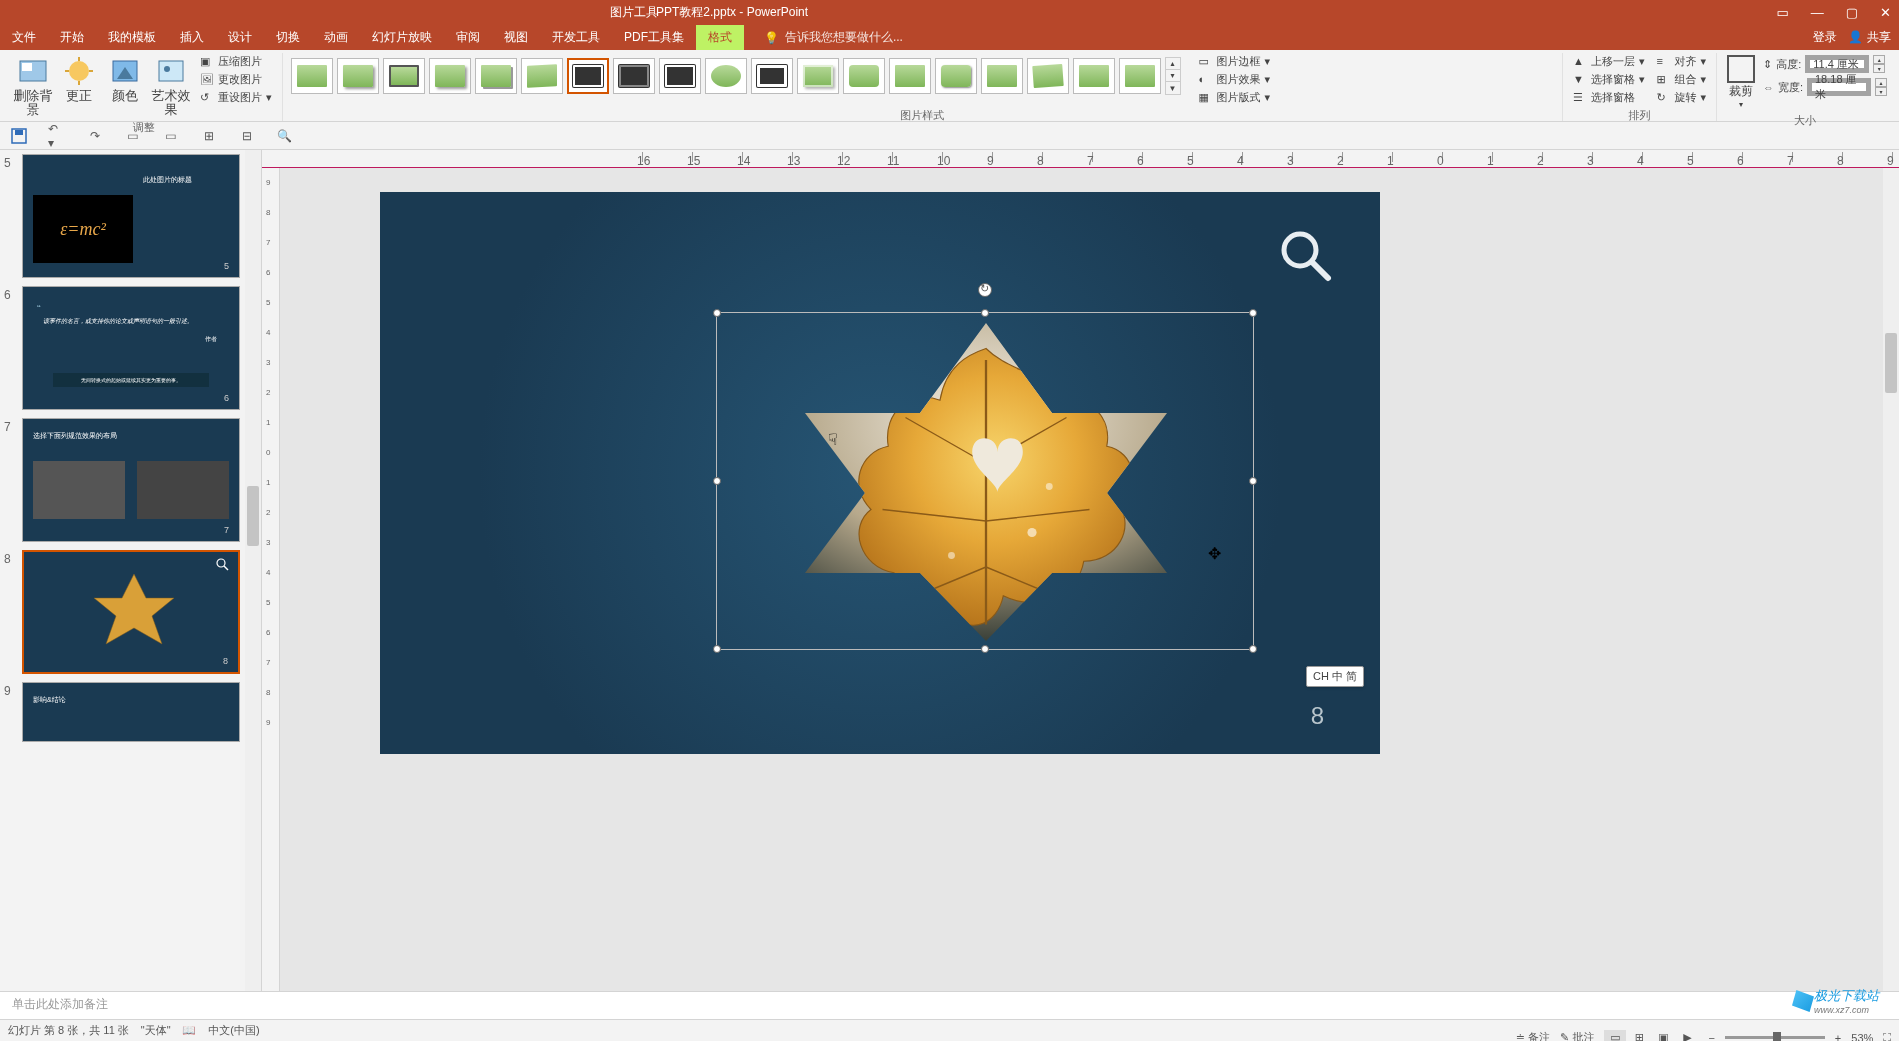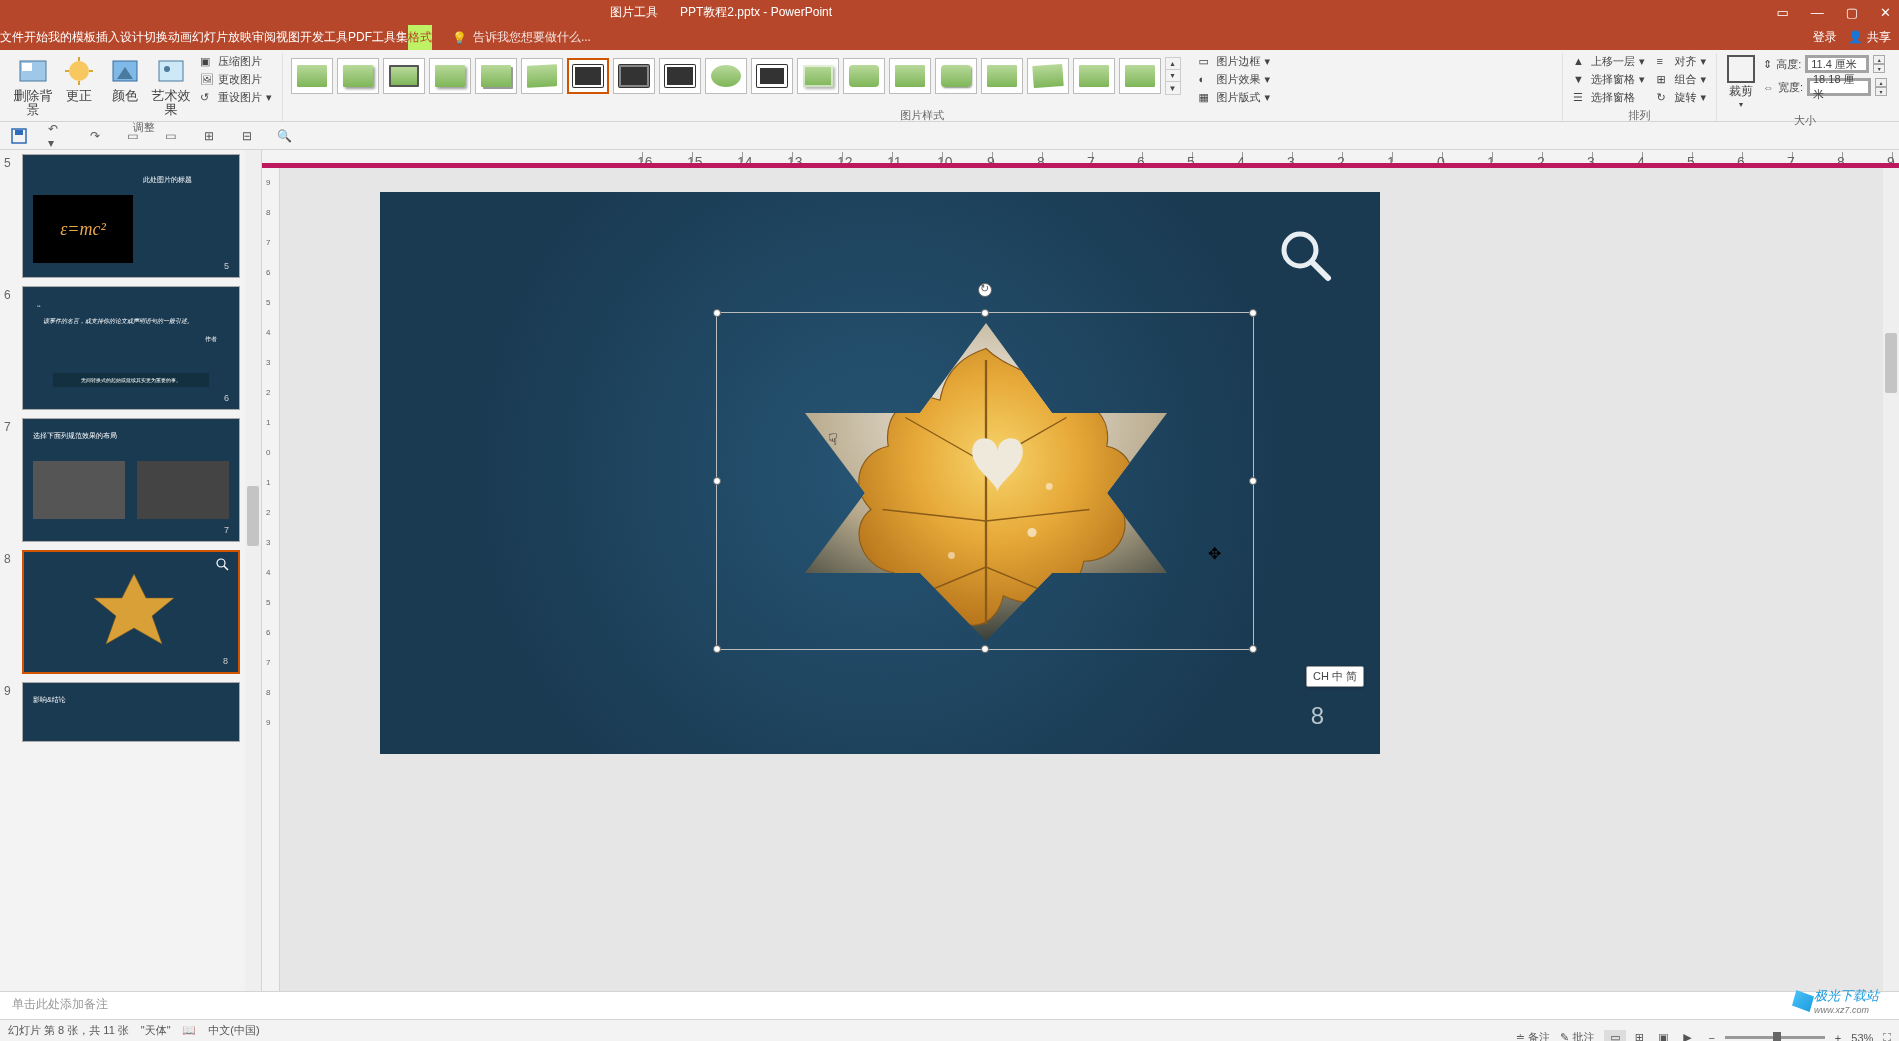--- a/index.html
+++ b/index.html
@@ -1,28 +1,28 @@
 <!DOCTYPE html>
 <html><head>
 <meta charset="utf-8">
 <style>
 * { margin: 0; padding: 0; box-sizing: border-box; font-family: "Microsoft YaHei", "Segoe UI", sans-serif; }
 body { background: #e6e6e6; width: 1899px; height: 1041px; overflow: hidden; position: relative; font-size: 12px; color: #444; }
 
 
 .titlebar { height: 25px; background: #b7472a; display: flex; align-items: center; color: #fff; font-size: 12px; position: relative; }
 .titlebar .tool-tab { position: absolute; left: 596px; padding: 4px 14px; background: #b7472a; color: #fff; font-size: 12px; }
-.titlebar .doc-title { position: absolute; left: 680px; }
+.titlebar .doc-title { position: absolute; left: 656px; }
 .titlebar .win-controls { position: absolute; right: 8px; display: flex; gap: 22px; align-items: center; }
 .titlebar .win-controls span { cursor: pointer; font-size: 13px; }
 
 
 .menubar { height: 25px; background: #b7472a; display: flex; align-items: center; color: #fff; font-size: 12px; position: relative; }
 .menubar .tabs { display: flex; }
-.menubar .tabs .tab { padding: 4px 0; cursor: pointer; }
+.menubar .tabs .tab { padding: 4px 12px; cursor: pointer; }
 .menubar .tabs .tab.active { background: #bef264; color: #b7472a; }
 .menubar .tell-me { margin-left: 20px; display: flex; align-items: center; gap: 6px; opacity: 0.85; }
 .menubar .right { position: absolute; right: 8px; display: flex; gap: 12px; }
 
 
 .ribbon { height: 72px; background: #f3f3f3; border-bottom: 1px solid #d4d4d4; display: flex; align-items: stretch; padding: 3px 6px 0 6px; }
 .group { display: flex; flex-direction: column; align-items: center; padding: 0 6px; border-right: 1px solid #e1e1e1; }
 .group:last-child { border-right: none; }
 .group-content { display: flex; align-items: flex-start; gap: 4px; flex: 1; }
 .group-label { font-size: 11px; color: #666; padding: 2px 0 2px 0; }
@@ -45,21 +45,21 @@
 .style-thumb.bevel .inner { box-shadow: inset 0 0 0 2px rgba(255,255,255,.6), 2px 2px 3px rgba(0,0,0,.3); }
 .gallery-nav { display: flex; flex-direction: column; border: 1px solid #ccc; }
 .gallery-nav span { width: 14px; height: 12px; display: flex; align-items: center; justify-content: center; font-size: 8px; cursor: pointer; border-bottom: 1px solid #ccc; }
 .gallery-nav span:last-child { border-bottom: none; }
 
 .crop-btn { display:flex; flex-direction:column; align-items:center; padding:2px 4px; cursor:pointer; }
 .crop-btn .ic { width:28px; height:28px; border:2px solid #555; position:relative; }
 .crop-btn .ic::before, .crop-btn .ic::after { content:''; position:absolute; background:#555; }
 
 .size-row { display:flex; align-items:center; gap:4px; margin:2px 0; font-size:11px; }
-.size-row .unit-box { width:64px; height:18px; border:3px solid #a3a3a3; background:#fff; padding:0 3px; display:flex; align-items:center; justify-content:space-between; }
+.size-row .unit-box { width:64px; height:18px; border:5px solid #a3a3a3; background:#fff; padding:0 3px; display:flex; align-items:center; justify-content:space-between; }
 .size-row .spin { display:flex; flex-direction:column; }
 .size-row .spin span { width:12px; height:9px; border:1px solid #aaa; font-size:6px; display:flex; align-items:center; justify-content:center; cursor:pointer; background:#f0f0f0; }
 
 
 .qat { height: 28px; background: #f3f3f3; border-bottom: 1px solid #d4d4d4; display:flex; align-items:center; padding:0 10px; gap:20px; }
 .qat .qbtn { width:18px; height:18px; display:flex; align-items:center; justify-content:center; cursor:pointer; color:#5a5a5a; }
 
 
 .main { display:flex; height: calc(100% - 25px - 25px - 72px - 28px - 22px - 28px); }
 .thumb-panel { width: 262px; background:#f3f3f3; border-right:1px solid #d4d4d4; overflow-y:auto; position:relative; padding:4px 0 4px 4px; }
@@ -71,21 +71,21 @@
 
 
 .thumb5-img { position:absolute; left:10px; top:28px; width:100px; height:68px; background:#000; color:#e8a74a; display:flex; align-items:center; justify-content:center; font-style:italic; font-size:18px; font-family:serif;margin-top:12px; }
 .thumb5-txt { position:absolute; left:120px; top:20px; font-size:7px; line-height:1.4; }
 
 
 .thumb8-leaf { position:absolute; left:60px; top:20px; width:100px; height:80px; }
 
 
 .editor { flex:1; background:#e6e6e6; display:flex; flex-direction:column; position:relative; }
-.hruler { height:18px; background:#f3f3f3; border-bottom:5px solid #be185d; position:relative; font-size:14px; color:#666; overflow:hidden; }
+.hruler { height:18px; background:#f3f3f3; border-bottom:1px solid #be185d; position:relative; font-size:12px; color:#666; overflow:hidden; }
 .hruler .ticks { position:absolute; left:380px; top:2px; display:flex; }
 .hruler .tick { width:50px; text-align:center; border-left:1px solid #999; height:10px; position:relative; }
 .hruler .tick span { position:absolute; left:-6px; top:2px; }
 
 .edit-body { flex:1; display:flex; }
 .vruler { width:18px; background:#f3f3f3; border-right:1px solid #d4d4d4; position:relative; font-size:8px; color:#666; }
 .vruler .tick { position:absolute; left:4px; }
 
 .canvas-wrap { flex:1; position:relative; overflow:auto; background:#e6e6e6; }
 .slide { position:absolute; left:100px; top:24px; width:1000px; height:562px; background:#1d4158; background:radial-gradient(circle at 50% 50%, #265574 0%, #1a3a52 70%); }

